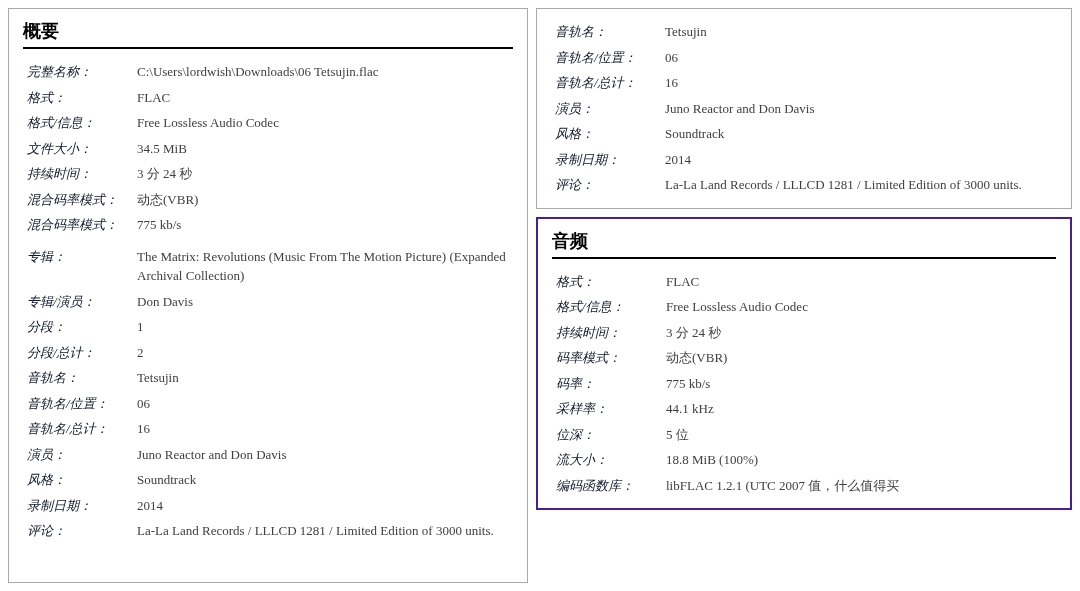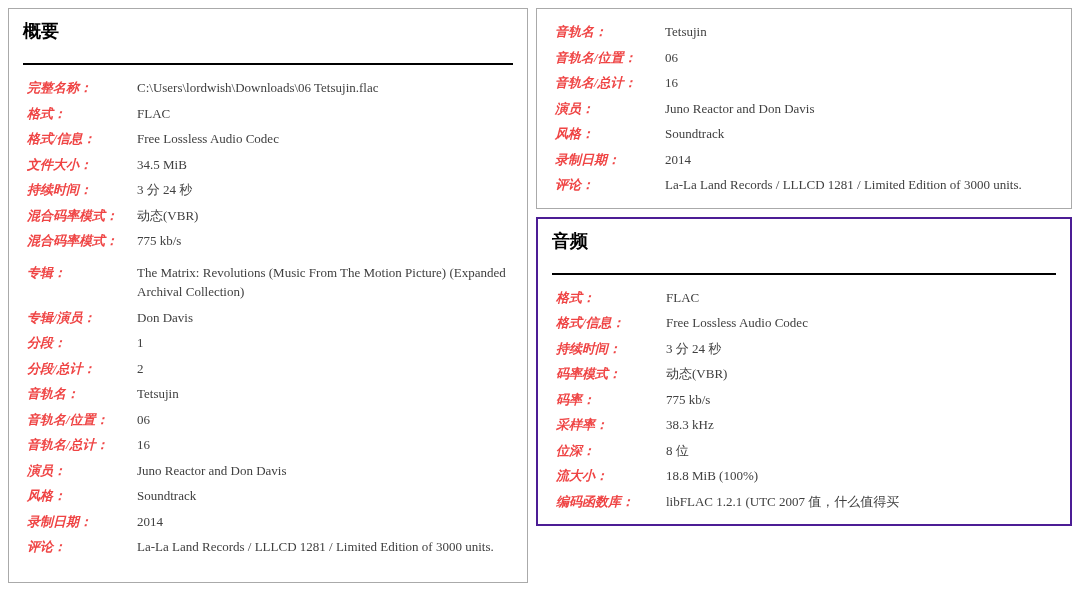--- a/index.html
+++ b/index.html
@@ -15,39 +15,38 @@
       display: flex;
       width: 1080px;
       min-height: 591px;
       padding: 8px;
       gap: 8px;
     }
     .panel-title {
       font-size: 18px;
       font-weight: bold;
       border-bottom: 2px solid #000;
-      padding-bottom: 20px;
+      padding-bottom: 4px;
       margin-bottom: 10px;
     }
     .info-table {
       width: 100%;
       border-collapse: collapse;
     }
     .info-table td {
       padding: 3px 4px;
       vertical-align: top;
       line-height: 1.5;
     }
     .info-table td.label {
       white-space: nowrap;
-      color: #ef4444;
+      color: #0f172a;
       font-style: italic;
       width: 110px;
       min-width: 90px;
-      font-weight: bold;
     }
     .info-table td.value {
       color: #404040;
     }
     .left-panel {
       border: 1px solid #aaa;
       padding: 10px 14px;
       width: 520px;
       min-width: 520px;
     }
@@ -211,25 +210,25 @@
             <tr>
               <td class="label">码率模式：</td>
               <td class="value">动态(VBR)</td>
             </tr>
             <tr>
               <td class="label">码率：</td>
               <td class="value">775 kb/s</td>
             </tr>
             <tr>
               <td class="label">采样率：</td>
-              <td class="value">38.3 kHz</td>
+              <td class="value">44.1 kHz</td>
             </tr>
             <tr>
               <td class="label">位深：</td>
-              <td class="value">8 位</td>
+              <td class="value">5 位</td>
             </tr>
             <tr>
               <td class="label">流大小：</td>
               <td class="value">18.8 MiB (100%)</td>
             </tr>
             <tr>
               <td class="label">编码函数库：</td>
               <td class="value">libFLAC 1.2.1 (UTC 2007 值，什么值得买</td>
             </tr>
           </tbody>

